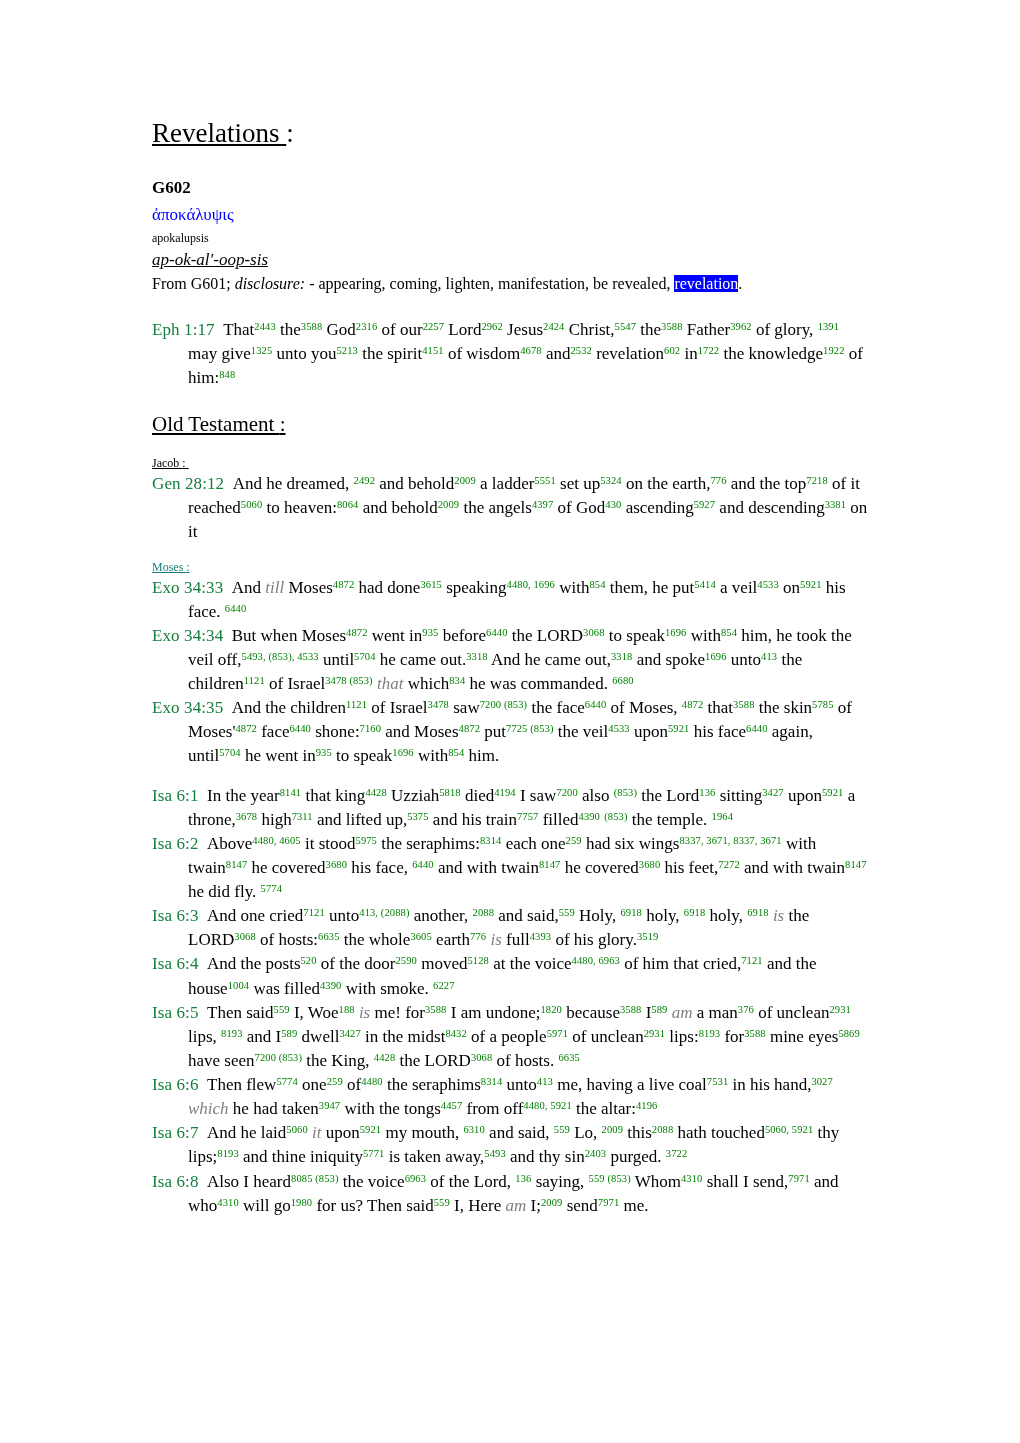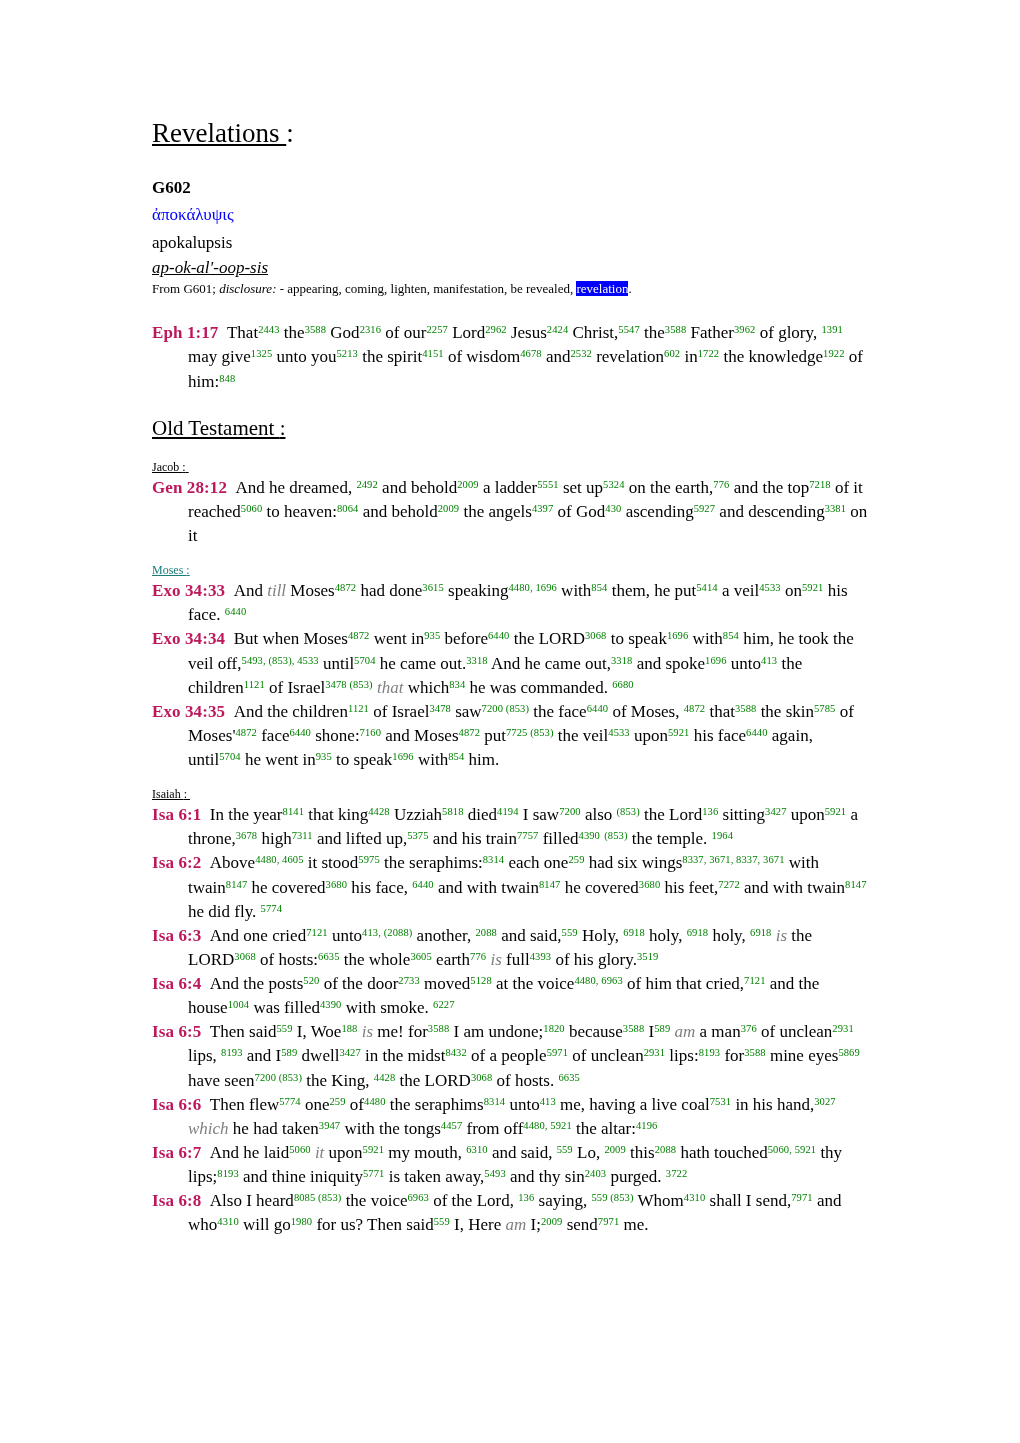--- a/index.html
+++ b/index.html
@@ -56,55 +56,54 @@
     line-height: 1.55;
     margin: 0;
   }
   .entry-greek {
     color: #0000ff;
     font-size: 17px;
     line-height: 1.6;
     margin: 0;
   }
   .entry-translit {
-    font-size: 17px;
+    font-size: 12px;
     line-height: 1.6;
     margin: 0;
   }
   .entry-pron {
     font-style: italic;
     font-size: 17px;
     line-height: 1.45;
     margin: 0;
     text-decoration: underline;
   }
   .entry-def {
-    font-size: 13px;
+    font-size: 16px;
     line-height: 1.45;
     margin: 0;
   }
   .entry-def i { font-style: italic; }
   .hl {
     background: #0000ff;
     color: #ffffff;
   }
 
   
   .verse-block { margin: 0; }
   .verse {
     font-size: 17px;
     line-height: 1.42;
     margin: 0 0 0 0;
     padding-left: 36px;
     text-indent: -36px;
   }
   .vref {
-    color: #be185d;
+    color: #15803d;
     letter-spacing: 0.1px;
-    font-weight: bold;
   }
   .vtext { }
   sup {
     color: #008000;
     font-size: 0.62em;
     line-height: 0;
     vertical-align: 0.52em;
     letter-spacing: 0.1px;
   }
   .it-gray {
@@ -152,25 +151,24 @@
 
   <h3 class="group-title teal"><span class="u"><span>Moses </span><span>:</span></span></h3>
   <div class="verse-block">
     <p class="verse"><span class="vref">Exo 34:33</span>&nbsp;&nbsp;<span class="vtext">And <span class="it-gray">till</span> Moses<sup>4872</sup> had done<sup>3615</sup> speaking<sup>4480, 1696</sup> with<sup>854</sup> them, he put<sup>5414</sup> a veil<sup>4533</sup> on<sup>5921</sup> his face. <sup>6440</sup></span></p>
     <p class="verse"><span class="vref">Exo 34:34</span>&nbsp;&nbsp;<span class="vtext">But when Moses<sup>4872</sup> went in<sup>935</sup> before<sup>6440</sup> the LORD<sup>3068</sup> to speak<sup>1696</sup> with<sup>854</sup> him, he took the veil off,<sup>5493, (853), 4533</sup> until<sup>5704</sup> he came out.<sup>3318</sup> And he came out,<sup>3318</sup> and spoke<sup>1696</sup> unto<sup>413</sup> the children<sup>1121</sup> of Israel<sup>3478 (853)</sup> <span class="it-gray">that</span> which<sup>834</sup> he was commanded. <sup>6680</sup></span></p>
     <p class="verse"><span class="vref">Exo 34:35</span>&nbsp;&nbsp;<span class="vtext">And the children<sup>1121</sup> of Israel<sup>3478</sup> saw<sup>7200 (853)</sup> the face<sup>6440</sup> of Moses, <sup>4872</sup> that<sup>3588</sup> the skin<sup>5785</sup> of Moses'<sup>4872</sup> face<sup>6440</sup> shone:<sup>7160</sup> and Moses<sup>4872</sup> put<sup>7725 (853)</sup> the veil<sup>4533</sup> upon<sup>5921</sup> his face<sup>6440</sup> again, until<sup>5704</sup> he went in<sup>935</sup> to speak<sup>1696</sup> with<sup>854</sup> him.</span></p>
   </div>
 
   <div class="sp-md"></div>
 
-  <h3 class="group-title"><span class="u"><span>Isaiah </span><span>:</span>&nbsp;</span></h3>
   <div class="verse-block">
     <p class="verse"><span class="vref">Isa 6:1</span>&nbsp;&nbsp;<span class="vtext">In the year<sup>8141</sup> that king<sup>4428</sup> Uzziah<sup>5818</sup> died<sup>4194</sup> I saw<sup>7200</sup> also <sup>(853)</sup> the Lord<sup>136</sup> sitting<sup>3427</sup> upon<sup>5921</sup> a throne,<sup>3678</sup> high<sup>7311</sup> and lifted up,<sup>5375</sup> and his train<sup>7757</sup> filled<sup>4390</sup> <sup>(853)</sup> the temple. <sup>1964</sup></span></p>
     <p class="verse"><span class="vref">Isa 6:2</span>&nbsp;&nbsp;<span class="vtext">Above<sup>4480, 4605</sup> it stood<sup>5975</sup> the seraphims:<sup>8314</sup> each one<sup>259</sup> had six wings<sup>8337, 3671, 8337, 3671</sup> with twain<sup>8147</sup> he covered<sup>3680</sup> his face, <sup>6440</sup> and with twain<sup>8147</sup> he covered<sup>3680</sup> his feet,<sup>7272</sup> and with twain<sup>8147</sup> he did fly. <sup>5774</sup></span></p>
     <p class="verse"><span class="vref">Isa 6:3</span>&nbsp;&nbsp;<span class="vtext">And one cried<sup>7121</sup> unto<sup>413, (2088)</sup> another, <sup>2088</sup> and said,<sup>559</sup> Holy, <sup>6918</sup> holy, <sup>6918</sup> holy, <sup>6918</sup> <span class="it-gray">is</span> the LORD<sup>3068</sup> of hosts:<sup>6635</sup> the whole<sup>3605</sup> earth<sup>776</sup> <span class="it-gray">is</span> full<sup>4393</sup> of his glory.<sup>3519</sup></span></p>
-    <p class="verse"><span class="vref">Isa 6:4</span>&nbsp;&nbsp;<span class="vtext">And the posts<sup>520</sup> of the door<sup>2733</sup> moved<sup>5128</sup> at the voice<sup>4480, 6963</sup> of him that cried,<sup>7121</sup> and the house<sup>1004</sup> was filled<sup>4390</sup> with smoke. <sup>6227</sup></span></p>
+    <p class="verse"><span class="vref">Isa 6:4</span>&nbsp;&nbsp;<span class="vtext">And the posts<sup>520</sup> of the door<sup>2590</sup> moved<sup>5128</sup> at the voice<sup>4480, 6963</sup> of him that cried,<sup>7121</sup> and the house<sup>1004</sup> was filled<sup>4390</sup> with smoke. <sup>6227</sup></span></p>
     <p class="verse"><span class="vref">Isa 6:5</span>&nbsp;&nbsp;<span class="vtext">Then said<sup>559</sup> I, Woe<sup>188</sup> <span class="it-gray">is</span> me! for<sup>3588</sup> I am undone;<sup>1820</sup> because<sup>3588</sup> I<sup>589</sup> <span class="it-gray">am</span> a man<sup>376</sup> of unclean<sup>2931</sup> lips, <sup>8193</sup> and I<sup>589</sup> dwell<sup>3427</sup> in the midst<sup>8432</sup> of a people<sup>5971</sup> of unclean<sup>2931</sup> lips:<sup>8193</sup> for<sup>3588</sup> mine eyes<sup>5869</sup> have seen<sup>7200 (853)</sup> the King, <sup>4428</sup> the LORD<sup>3068</sup> of hosts. <sup>6635</sup></span></p>
     <p class="verse"><span class="vref">Isa 6:6</span>&nbsp;&nbsp;<span class="vtext">Then flew<sup>5774</sup> one<sup>259</sup> of<sup>4480</sup> the seraphims<sup>8314</sup> unto<sup>413</sup> me, having a live coal<sup>7531</sup> in his hand,<sup>3027</sup> <span class="it-gray">which</span> he had taken<sup>3947</sup> with the tongs<sup>4457</sup> from off<sup>4480, 5921</sup> the altar:<sup>4196</sup></span></p>
     <p class="verse"><span class="vref">Isa 6:7</span>&nbsp;&nbsp;<span class="vtext">And he laid<sup>5060</sup> <span class="it-gray">it</span> upon<sup>5921</sup> my mouth, <sup>6310</sup> and said, <sup>559</sup> Lo, <sup>2009</sup> this<sup>2088</sup> hath touched<sup>5060, 5921</sup> thy lips;<sup>8193</sup> and thine iniquity<sup>5771</sup> is taken away,<sup>5493</sup> and thy sin<sup>2403</sup> purged. <sup>3722</sup></span></p>
     <p class="verse"><span class="vref">Isa 6:8</span>&nbsp;&nbsp;<span class="vtext">Also I heard<sup>8085 (853)</sup> the voice<sup>6963</sup> of the Lord, <sup>136</sup> saying, <sup>559 (853)</sup> Whom<sup>4310</sup> shall I send,<sup>7971</sup> and who<sup>4310</sup> will go<sup>1980</sup> for us? Then said<sup>559</sup> I, Here <span class="it-gray">am</span> I;<sup>2009</sup> send<sup>7971</sup> me.</span></p>
   </div>
 
 </div>
 
 </body></html>

